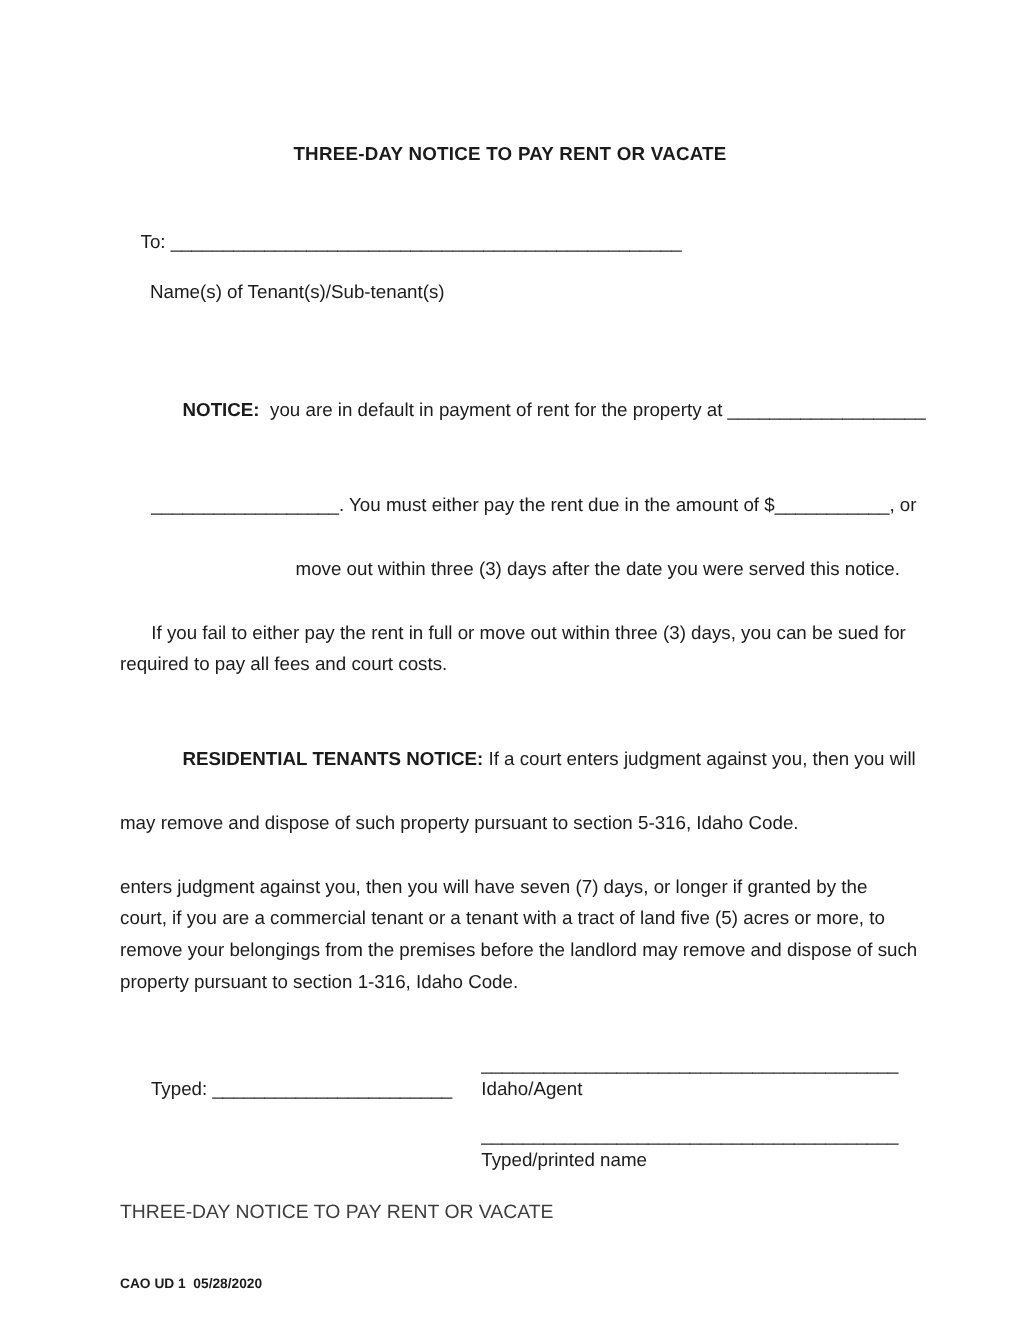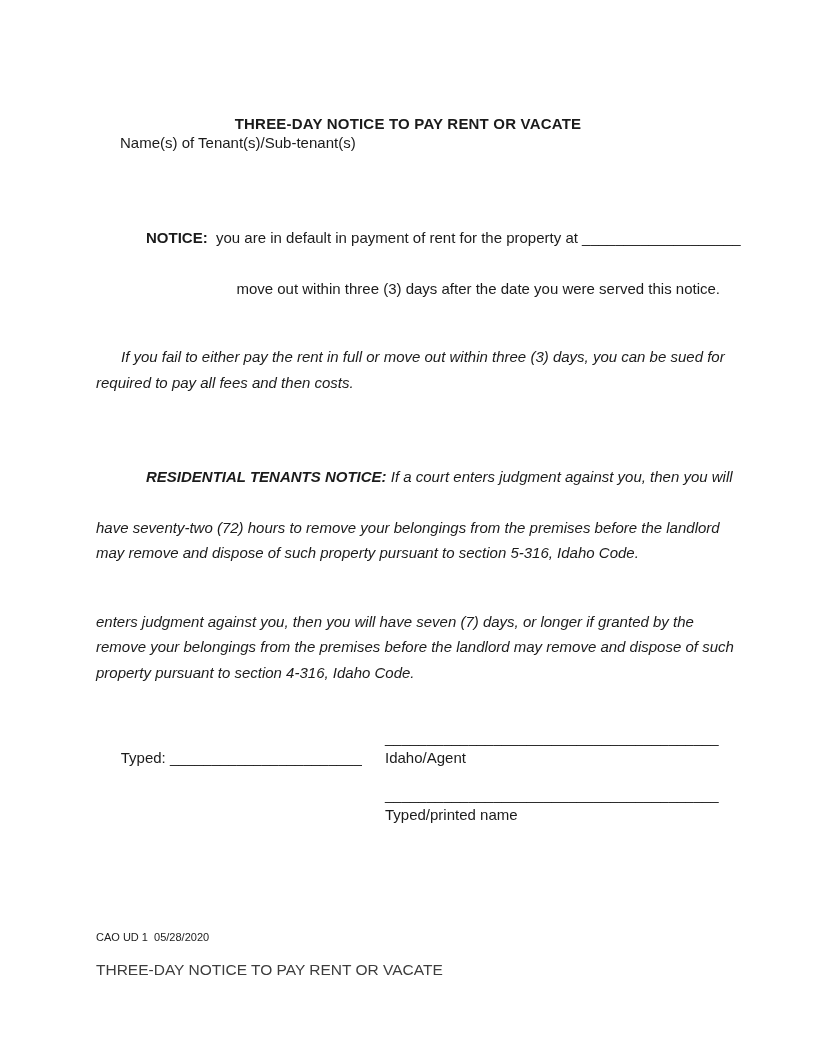--- a/index.html
+++ b/index.html
@@ -21,21 +21,21 @@
     font-size: 15px;
     letter-spacing: 0.2px;
     line-height: 18px;
   }
   .row  { white-space: pre; line-height: 20px; }
   .ln   { white-space: pre; line-height: 25.5px; }
   .b    { font-weight: bold; }
   .to-row     { margin-top: 31px; }
   .to-caption { padding-left: 24px; line-height: 20px; white-space: pre; }
   .p-notice   { margin-top: 46px; text-align: right; }
-  .para       { margin-top: 43px; font-style: italic; }
+  .para       { margin-top: 25px; }
   .indent     { padding-left: 25px; }
   .sig-section {
     margin-top: 43px;
     display: flex;
     justify-content: space-between;
     align-items: flex-start;
   }
   .sig-right { width: 335px; }
   .sig-right .row { line-height: 20px; }
   .gap17 { height: 17px; }
@@ -44,61 +44,67 @@
     left: 96px;
     top: 961px;
     font-size: 15.5px;
     color: #3d3d3d;
     white-space: pre;
     line-height: 18px;
   }
   .footer-code {
     position: absolute;
     left: 96px;
-    top: 931px;
+    top: 1021px;
     font-size: 11px;
-    font-weight: normal;
+    font-weight: bold;
     color: #1b1b1b;
     white-space: pre;
     line-height: 13px;
   }
 </style>
 </head>
 <body>
 
 <div class="page">
 
   <div class="title">THREE-DAY NOTICE TO PAY RENT OR VACATE</div>
 
+  <div class="to-row row">
+    <span>To: </span><span>_________________________________________________</span>
+  </div>
   <div class="to-caption">Name(s) of Tenant(s)/Sub-tenant(s)</div>
 
   <div class="p-notice">
     <div class="ln indent">
       <span class="b">NOTICE:</span><span>  you are in default in payment of rent for the property at </span><span>___________________</span>
     </div>
+    <div class="ln">
+      <span>__________________</span><span>. You must either pay the rent due in the amount of $</span><span>___________</span><span>, or</span>
+    </div>
     <div class="ln">move out within three (3) days after the date you were served this notice.</div>
   </div>
 
   <div class="para">
     <div class="ln indent">If you fail to either pay the rent in full or move out within three (3) days, you can be sued for</div>
-    <div class="ln">required to pay all fees and then costs.</div>
+    <div class="ln">required to pay all fees and court costs.</div>
   </div>
 
   <div class="para">
     <div class="ln indent">
       <span class="b">RESIDENTIAL TENANTS NOTICE:</span><span> If a court enters judgment against you, then you will</span>
     </div>
-    <div class="ln">have seventy-two (72) hours to remove your belongings from the premises before the landlord</div>
     <div class="ln">may remove and dispose of such property pursuant to section 5-316, Idaho Code.</div>
   </div>
 
   <div class="para">
     <div class="ln">enters judgment against you, then you will have seven (7) days, or longer if granted by the</div>
+    <div class="ln">court, if you are a commercial tenant or a tenant with a tract of land five (5) acres or more, to</div>
     <div class="ln">remove your belongings from the premises before the landlord may remove and dispose of such</div>
-    <div class="ln">property pursuant to section 4-316, Idaho Code.</div>
+    <div class="ln">property pursuant to section 1-316, Idaho Code.</div>
   </div>
 
   <div class="sig-section">
     <div class="row">
       <span>Typed: </span><span>_______________________</span>
     </div>
     <div class="sig-right">
       <div class="row">________________________________________</div>
       <div class="row">Idaho/Agent</div>
       <div class="gap17"></div>

